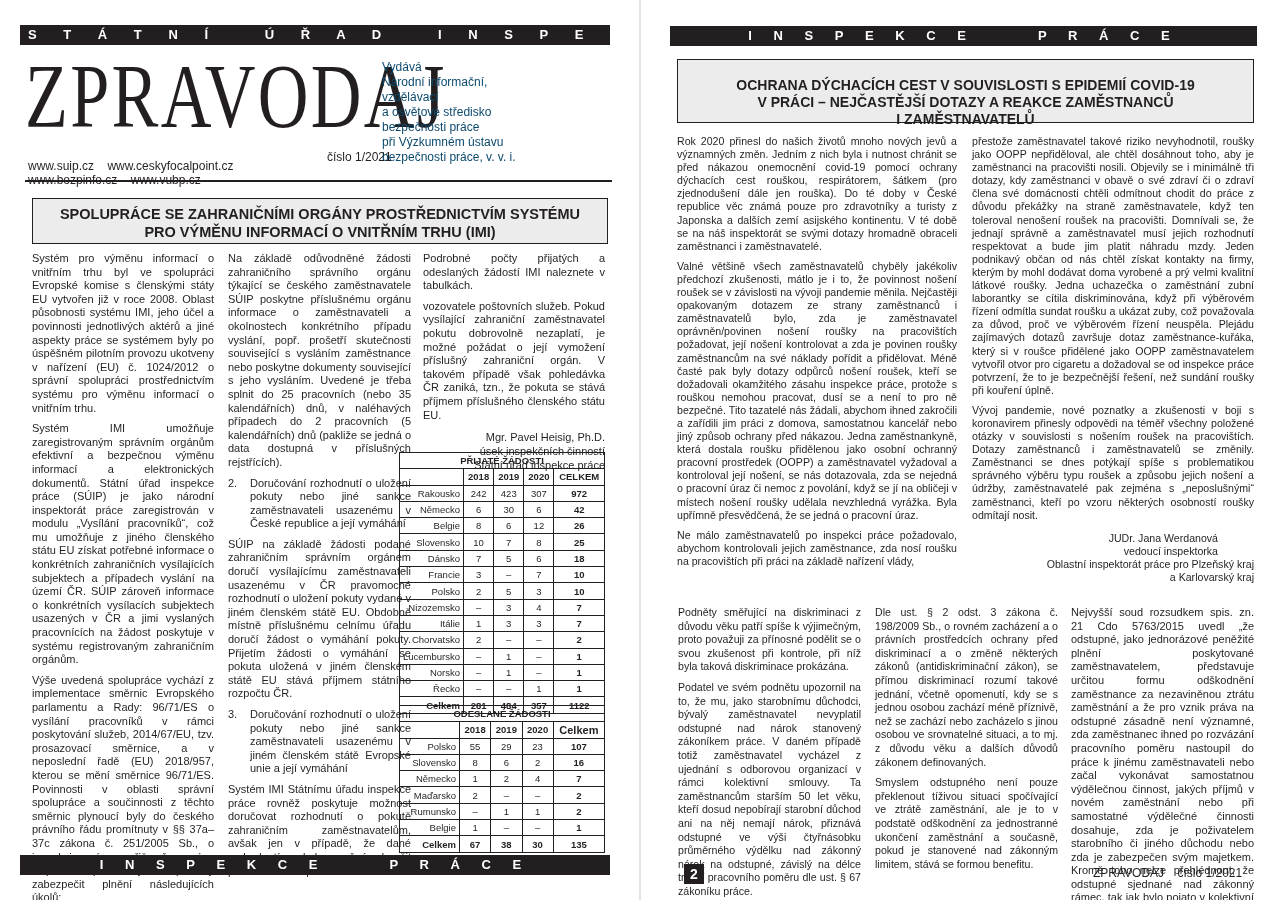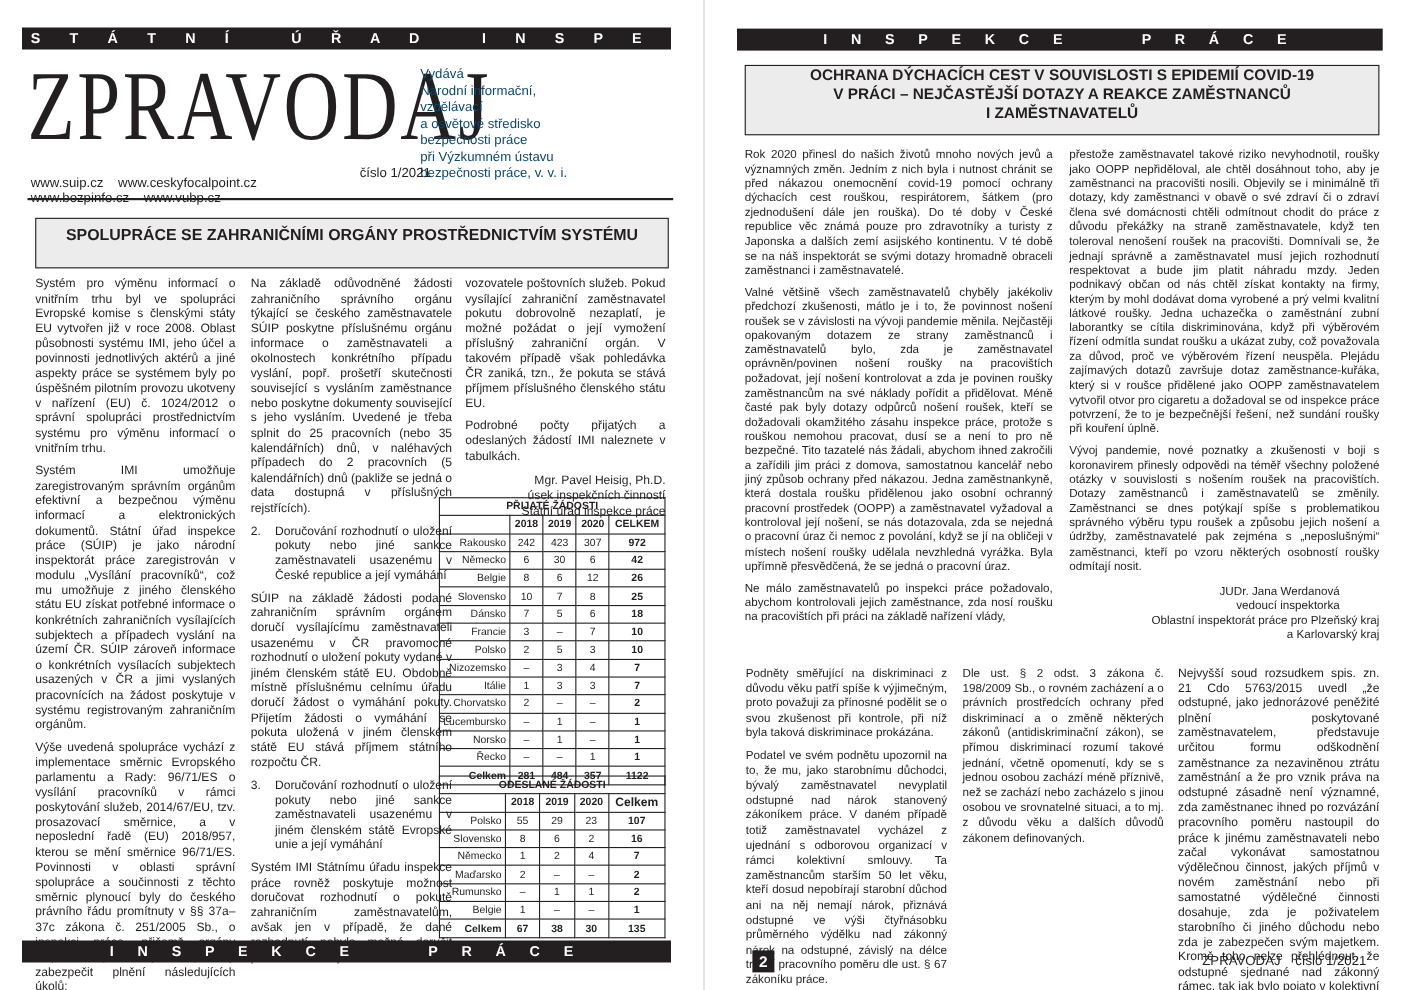--- a/index.html
+++ b/index.html
@@ -62,20 +62,21 @@
     <div>
       <span>www.bozpinfo.cz</span>
       <span>www.vubp.cz</span>
     </div>
   </div>
   <div class="issue">číslo 1/2021</div>
   <div class="rule"></div>
 
   <div class="headbox" style="left:32px; top:198px; width:576px; height:46px; font-size:14.5px;">
     <div>SPOLUPRÁCE SE ZAHRANIČNÍMI ORGÁNY PROSTŘEDNICTVÍM SYSTÉMU</div>
+    <div>PRO VÝMĚNU INFORMACÍ O VNITŘNÍM TRHU (IMI)</div>
   </div>
 
   <div class="col" style="left:32px; top:252px; width:182px;">
     <p>Systém pro výměnu informací o vnitřním trhu byl ve spolupráci Evropské komise s členskými státy EU vytvořen již v roce 2008. Oblast působnosti systému IMI, jeho účel a povinnosti jednotlivých aktérů a jiné aspekty práce se systémem byly po úspěšném pilotním provozu ukotveny v nařízení (EU) č. 1024/2012 o správní spolupráci prostřednictvím systému pro výměnu informací o vnitřním trhu.</p>
     <p>Systém IMI umožňuje zaregistrovaným správním orgánům efektivní a bezpečnou výměnu informací a elektronických dokumentů. Státní úřad inspekce práce (SÚIP) je jako národní inspektorát práce zaregistrován v modulu „Vysílání pracovníků“, což mu umožňuje z jiného členského státu EU získat potřebné informace o konkrétních zahraničních vysílajících subjektech a případech vyslání na území ČR. SÚIP zároveň informace o konkrétních vysílacích subjektech usazených v ČR a jimi vyslaných pracovnících na žádost poskytuje v systému registrovaným zahraničním orgánům.</p>
     <p>Výše uvedená spolupráce vychází z implementace směrnic Evropského parlamentu a Rady: 96/71/ES o vysílání pracovníků v rámci poskytování služeb, 2014/67/EU, tzv. prosazovací směrnice, a v neposlední řadě (EU) 2018/957, kterou se mění směrnice 96/71/ES. Povinnosti v oblasti správní spolupráce a součinnosti z těchto směrnic plynoucí byly do českého právního řádu promítnuty v §§ 37a–37c zákona č. 251/2005 Sb., o inspekci práce, přičemž orgány inspekce práce jsou povinny zabezpečit plnění následujících úkolů:</p>
 
   </div>
 
   <div class="col" style="left:228px; top:252px; width:183px;">
@@ -86,22 +87,22 @@
     </div>
     <p>SÚIP na základě žádosti podané zahraničním správním orgánem doručí vysílajícímu zaměstnavateli usazenému v ČR pravomocné rozhodnutí o uložení pokuty vydané v jiném členském státě EU. Obdobně místně příslušnému celnímu úřadu doručí žádost o vymáhání pokuty. Přijetím žádosti o vymáhání se pokuta uložená v jiném členském státě EU stává příjmem státního rozpočtu ČR.</p>
     <div class="li" style="margin-bottom:7px;">
       <span class="num">3.</span>
       <span class="txt">Doručování rozhodnutí o uložení pokuty nebo jiné sankce zaměstnavateli usazenému v jiném členském státě Evropské unie a její vymáhání</span>
     </div>
     <p>Systém IMI Státnímu úřadu inspekce práce rovněž poskytuje možnost doručovat rozhodnutí o pokutě zahraničním zaměstnavatelům, avšak jen v případě, že dané rozhodnutí nebylo možné doručit prostřednictvím pro-</p>
   </div>
 
   <div class="col" style="left:423px; top:252px; width:182px;">
+    <p>Podrobné počty přijatých a odeslaných žádostí IMI naleznete v tabulkách.</p>
     <p>vozovatele poštovních služeb. Pokud vysílající zahraniční zaměstnavatel pokutu dobrovolně nezaplatí, je možné požádat o její vymožení příslušný zahraniční orgán. V takovém případě však pohledávka ČR zaniká, tzn., že pokuta se stává příjmem příslušného členského státu EU.</p>
-    <p>Podrobné počty přijatých a odeslaných žádostí IMI naleznete v tabulkách.</p>
     <div class="sig" style="margin-top:8px;">
       <div>Mgr. Pavel Heisig, Ph.D.</div>
       <div>úsek inspekčních činností</div>
       <div>Státní úřad inspekce práce</div>
     </div>
   </div>
 
   <table class="tbl" style="left:399px; top:452px; width:206px;">
     <tbody>
         <tr>
@@ -280,21 +281,21 @@
     </table>
 
   <div class="band band-bottom-left" style="letter-spacing:9px;">I N S P E K C E     P R Á C E</div>
 </div>
 
 <div class="gutter"></div>
 
 <div class="page page-right">
   <div class="band band-top-right" style="left:29px; top:26px; width:587px; letter-spacing:9px;">I N S P E K C E     P R Á C E</div>
 
-  <div class="headbox" style="left:36px; top:59px; width:577px; height:64px; font-size:14px; line-height:17px; padding-top:0;">
+  <div class="headbox" style="left:36px; top:59px; width:577px; height:64px; font-size:14px; line-height:17px; padding-top:17px;">
     <div>OCHRANA DÝCHACÍCH CEST V SOUVISLOSTI S EPIDEMIÍ COVID-19</div>
     <div>V PRÁCI – NEJČASTĚJŠÍ DOTAZY A REAKCE ZAMĚSTNANCŮ</div>
     <div>I ZAMĚSTNAVATELŮ</div>
   </div>
 
   <div class="col" style="left:36px; top:135px; width:280px; font-size:10.6px; line-height:13.1px;">
     <p>Rok 2020 přinesl do našich životů mnoho nových jevů a významných změn. Jedním z nich byla i nutnost chránit se před nákazou onemocnění covid-19 pomocí ochrany dýchacích cest rouškou, respirátorem, šátkem (pro zjednodušení dále jen rouška). Do té doby v České republice věc známá pouze pro zdravotníky a turisty z Japonska a dalších zemí asijského kontinentu. V té době se na náš inspektorát se svými dotazy hromadně obraceli zaměstnanci i zaměstnavatelé.</p>
     <p>Valné většině všech zaměstnavatelů chyběly jakékoliv předchozí zkušenosti, mátlo je i to, že povinnost nošení roušek se v závislosti na vývoji pandemie měnila. Nejčastěji opakovaným dotazem ze strany zaměstnanců i zaměstnavatelů bylo, zda je zaměstnavatel oprávněn/povinen nošení roušky na pracovištích požadovat, její nošení kontrolovat a zda je povinen roušky zaměstnancům na své náklady pořídit a přidělovat. Méně časté pak byly dotazy odpůrců nošení roušek, kteří se dožadovali okamžitého zásahu inspekce práce, protože s rouškou nemohou pracovat, dusí se a není to pro ně bezpečné. Tito tazatelé nás žádali, abychom ihned zakročili a zařídili jim práci z domova, samostatnou kancelář nebo jiný způsob ochrany před nákazou. Jedna zaměstnankyně, která dostala roušku přidělenou jako osobní ochranný pracovní prostředek (OOPP) a zaměstnavatel vyžadoval a kontroloval její nošení, se nás dotazovala, zda se nejedná o pracovní úraz či nemoc z povolání, když se jí na obličeji v místech nošení roušky udělala nevzhledná vyrážka. Byla upřímně přesvědčená, že se jedná o pracovní úraz.</p>
     <p>Ne málo zaměstnavatelů po inspekci práce požadovalo, abychom kontrolovali jejich zaměstnance, zda nosí roušku na pracovištích při práci na základě nařízení vlády,</p>
   </div>
@@ -311,20 +312,21 @@
   </div>
 
 
   <div class="col" style="left:37px; top:606px; width:183px; font-size:10.6px; line-height:13.6px;">
     <p>Podněty směřující na diskriminaci z důvodu věku patří spíše k výjimečným, proto považuji za přínosné podělit se o svou zkušenost při kontrole, při níž byla taková diskriminace prokázána.</p>
     <p>Podatel ve svém podnětu upozornil na to, že mu, jako starobnímu důchodci, bývalý zaměstnavatel nevyplatil odstupné nad nárok stanovený zákoníkem práce. V daném případě totiž zaměstnavatel vycházel z ujednání s odborovou organizací v rámci kolektivní smlouvy. Ta zaměstnancům starším 50 let věku, kteří dosud nepobírají starobní důchod ani na něj nemají nárok, přiznává odstupné ve výši čtyřnásobku průměrného výdělku nad zákonný nárok na odstupné, závislý na délce trvání pracovního poměru dle ust. § 67 zákoníku práce.</p>
   </div>
 
   <div class="col" style="left:234px; top:606px; width:183px; font-size:10.6px; line-height:13.6px;">
     <p>Dle ust. § 2 odst. 3 zákona č. 198/2009 Sb., o rovném zacházení a o právních prostředcích ochrany před diskriminací a o změně některých zákonů (antidiskriminační zákon), se přímou diskriminací rozumí takové jednání, včetně opomenutí, kdy se s jednou osobou zachází méně příznivě, než se zachází nebo zacházelo s jinou osobou ve srovnatelné situaci, a to mj. z důvodu věku a dalších důvodů zákonem definovaných.</p>
+    <p>Smyslem odstupného není pouze překlenout tíživou situaci spočívající ve ztrátě zaměstnání, ale je to v podstatě odškodnění za jednostranné ukončení zaměstnání a současně, pokud je stanovené nad zákonným limitem, stává se formou benefitu.</p>
   </div>
 
   <div class="col" style="left:430px; top:606px; width:183px; font-size:11px; line-height:13.6px;">
     <p>Nejvyšší soud rozsudkem spis. zn. 21 Cdo 5763/2015 uvedl „že odstupné, jako jednorázové peněžité plnění poskytované zaměstnavatelem, představuje určitou formu odškodnění zaměstnance za nezaviněnou ztrátu zaměstnání a že pro vznik práva na odstupné zásadně není významné, zda zaměstnanec ihned po rozvázání pracovního poměru nastoupil do práce k jinému zaměstnavateli nebo začal vykonávat samostatnou výdělečnou činnost, jakých příjmů v novém zaměstnání nebo při samostatné výdělečné činnosti dosahuje, zda je poživatelem starobního či jiného důchodu nebo zda je zabezpečen svým majetkem. Kromě toho nelze přehlédnout, že odstupné sjednané nad zákonný rámec, tak jak bylo pojato v kolektivní smlouvě,</p>
   </div>
 
   <div class="pagenum">2</div>
   <div class="footer-right" style="left:436px;padding-left:16px;">
     <span>ZPRAVODAJ</span>
     <span>číslo 1/2021</span>

